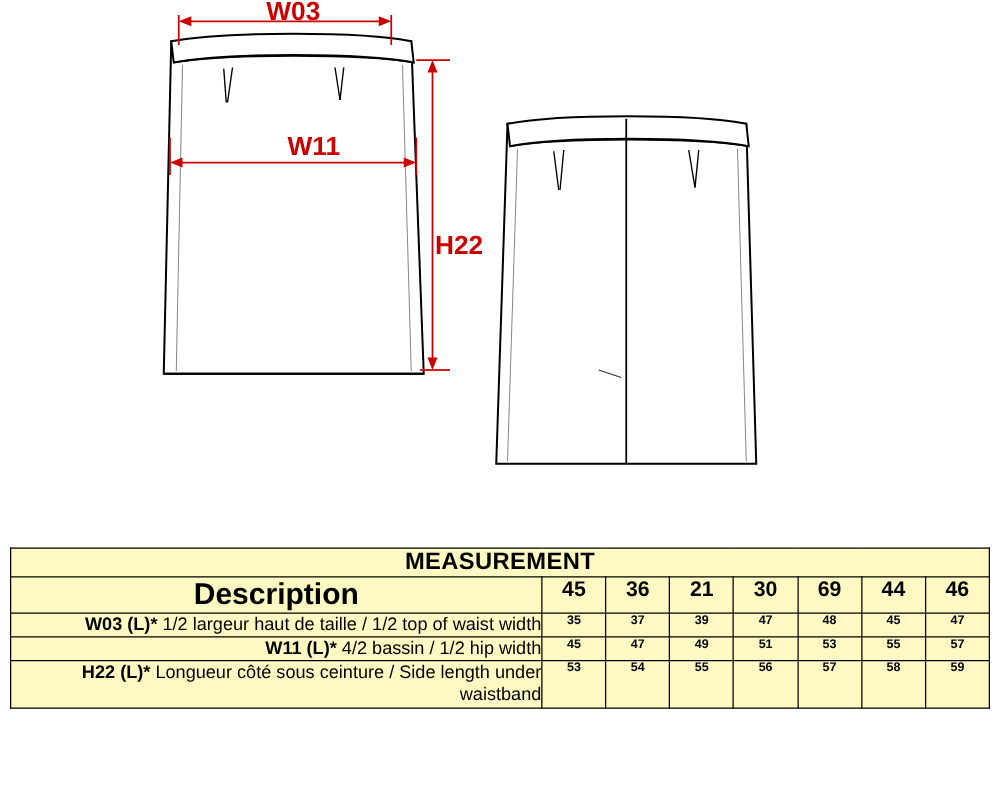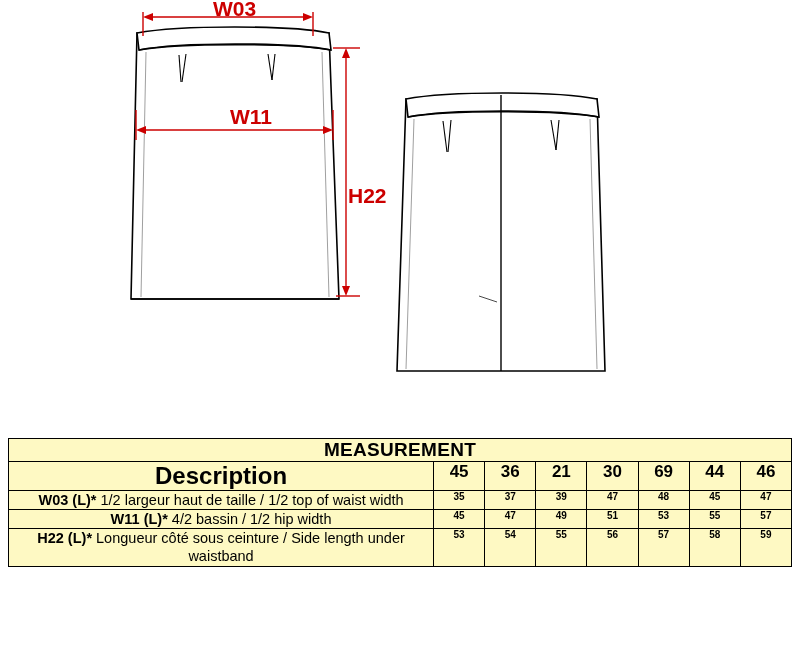--- a/index.html
+++ b/index.html
@@ -71,21 +71,21 @@
   .size-head {
     text-align: center;
     font-size: 17px;
     font-weight: bold;
     padding: 4px 0 5px 0;
   }
   .desc-cell {
     font-size: 14.5px;
     line-height: 1.25;
     padding: 4px 5px 5px 5px;
-    text-align: center;
+    text-align: right;
     margin-left: 32px;
   }
   .desc-cell .code {
     font-weight: bold;
   }
   .val-cell {
     text-align: center;
     font-size: 10px;
     font-weight: bold;
     padding: 4px 0 0 0;

